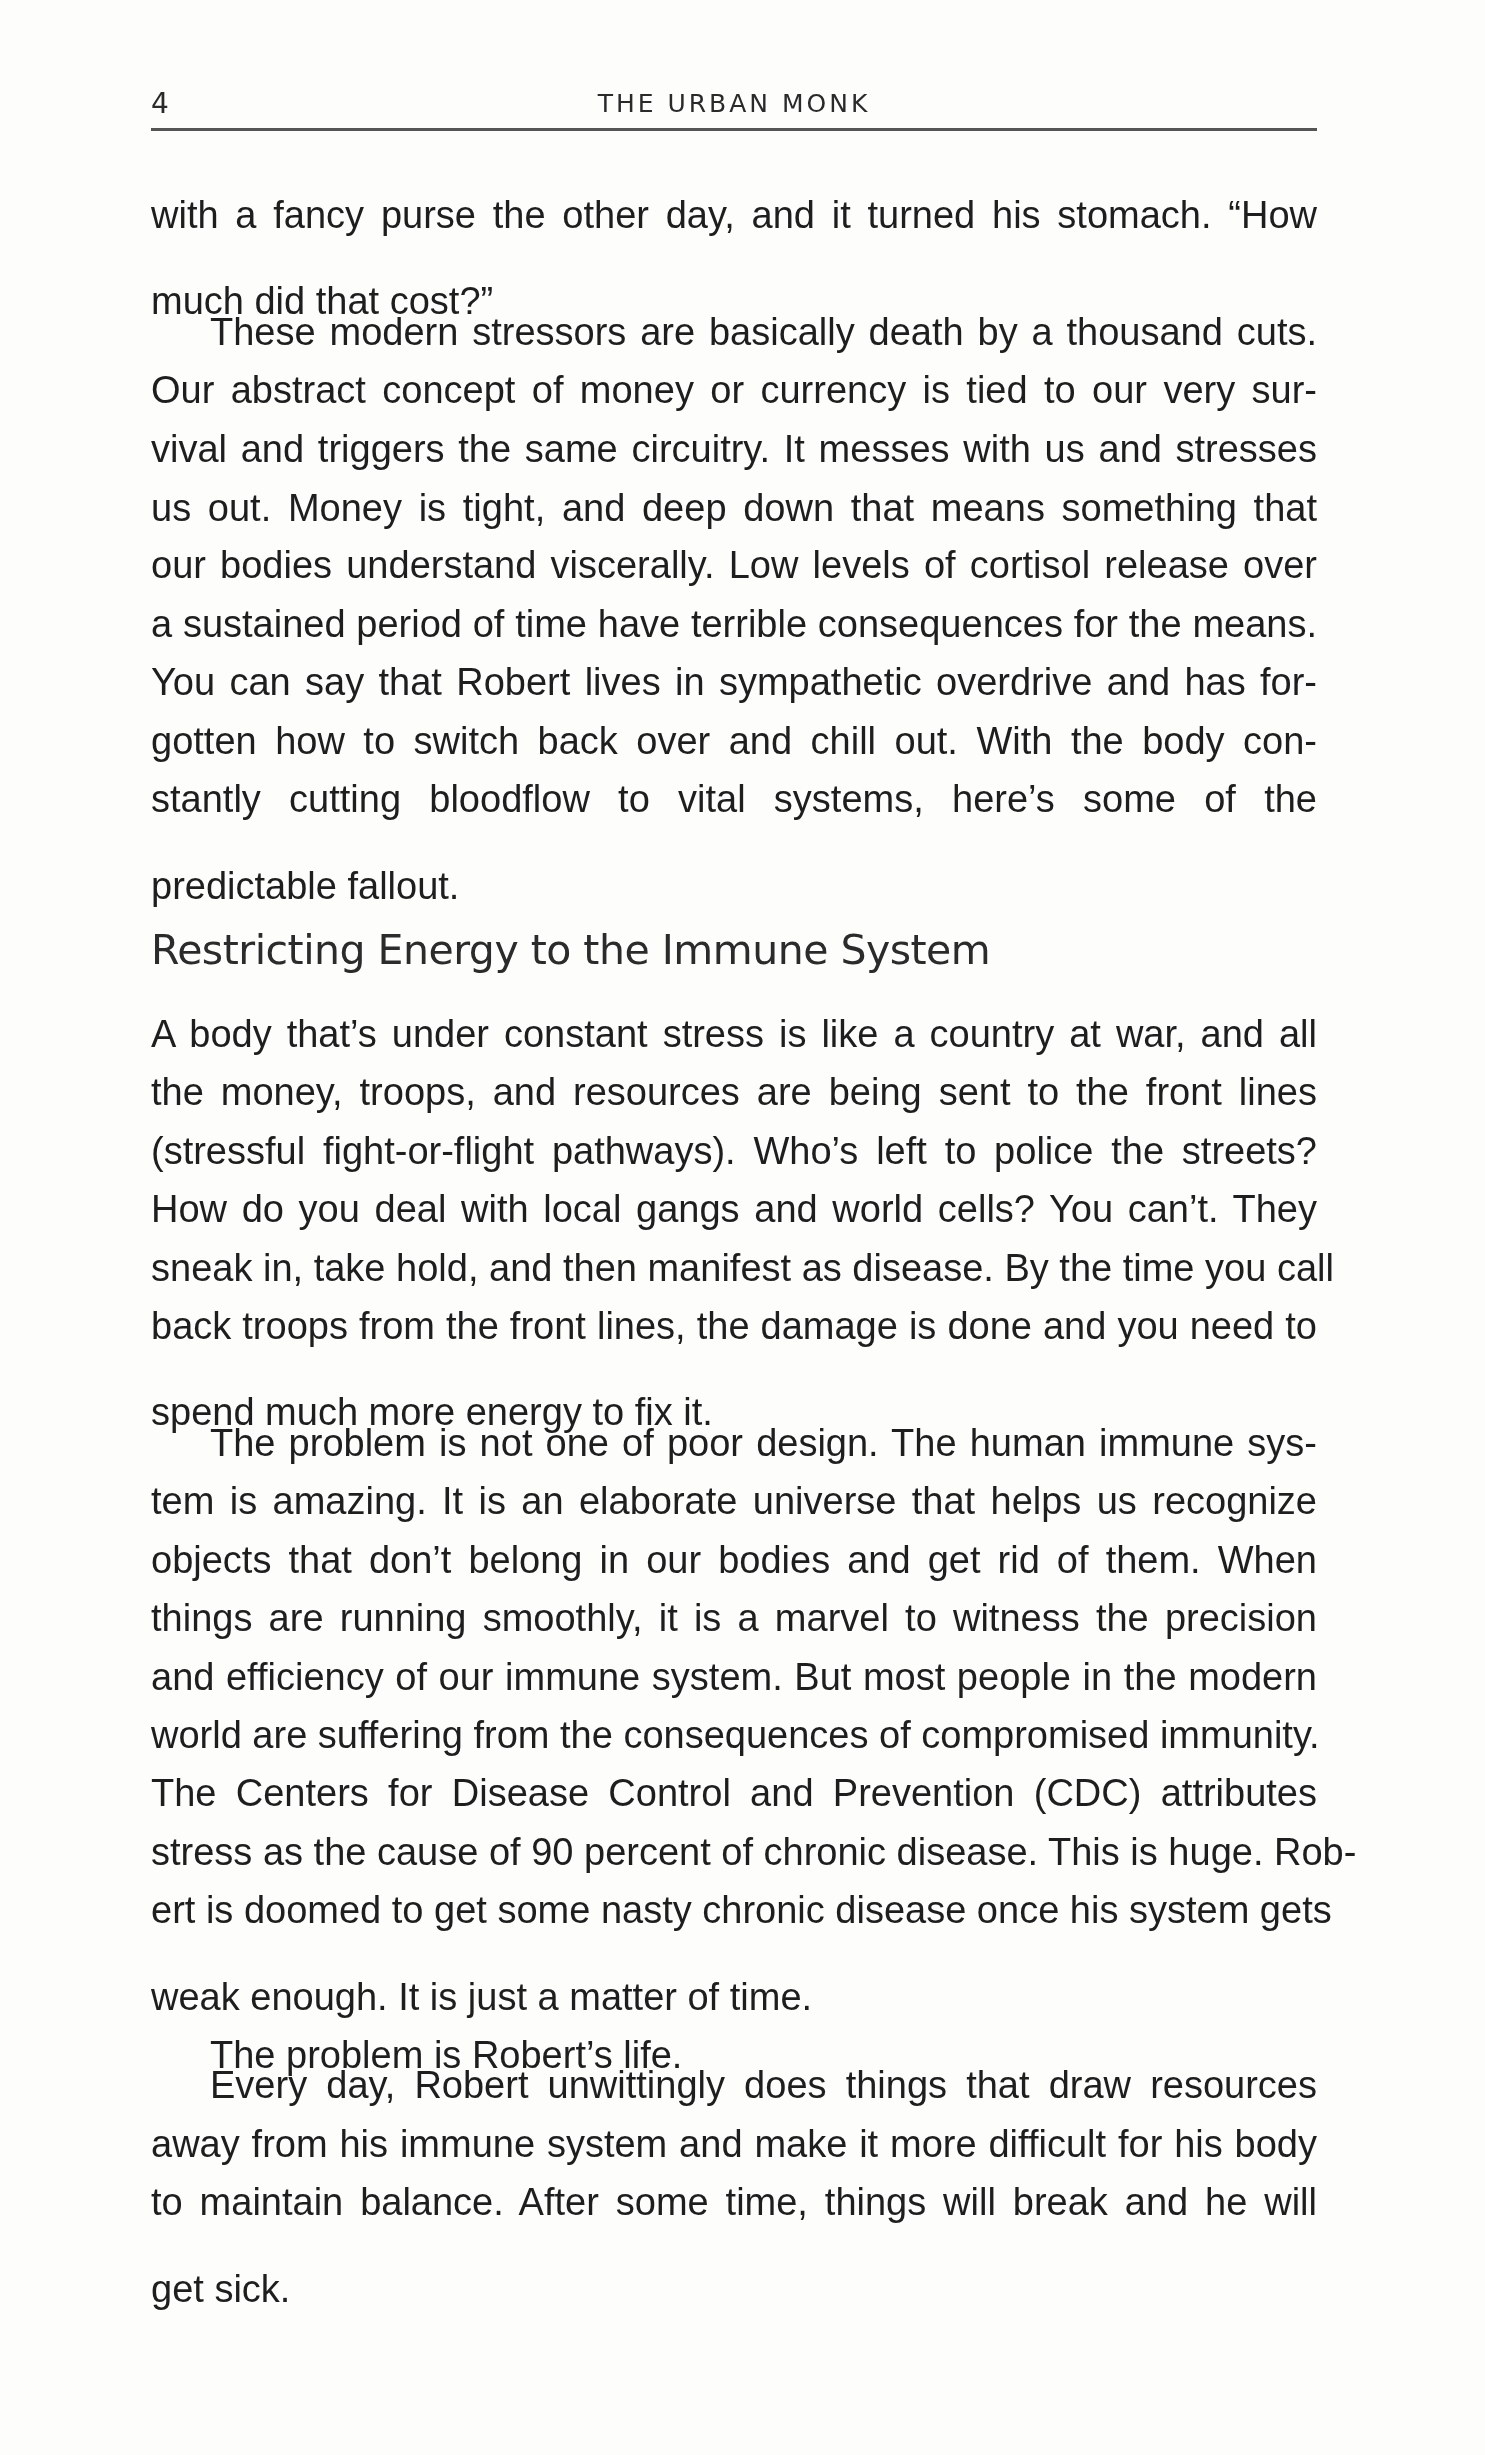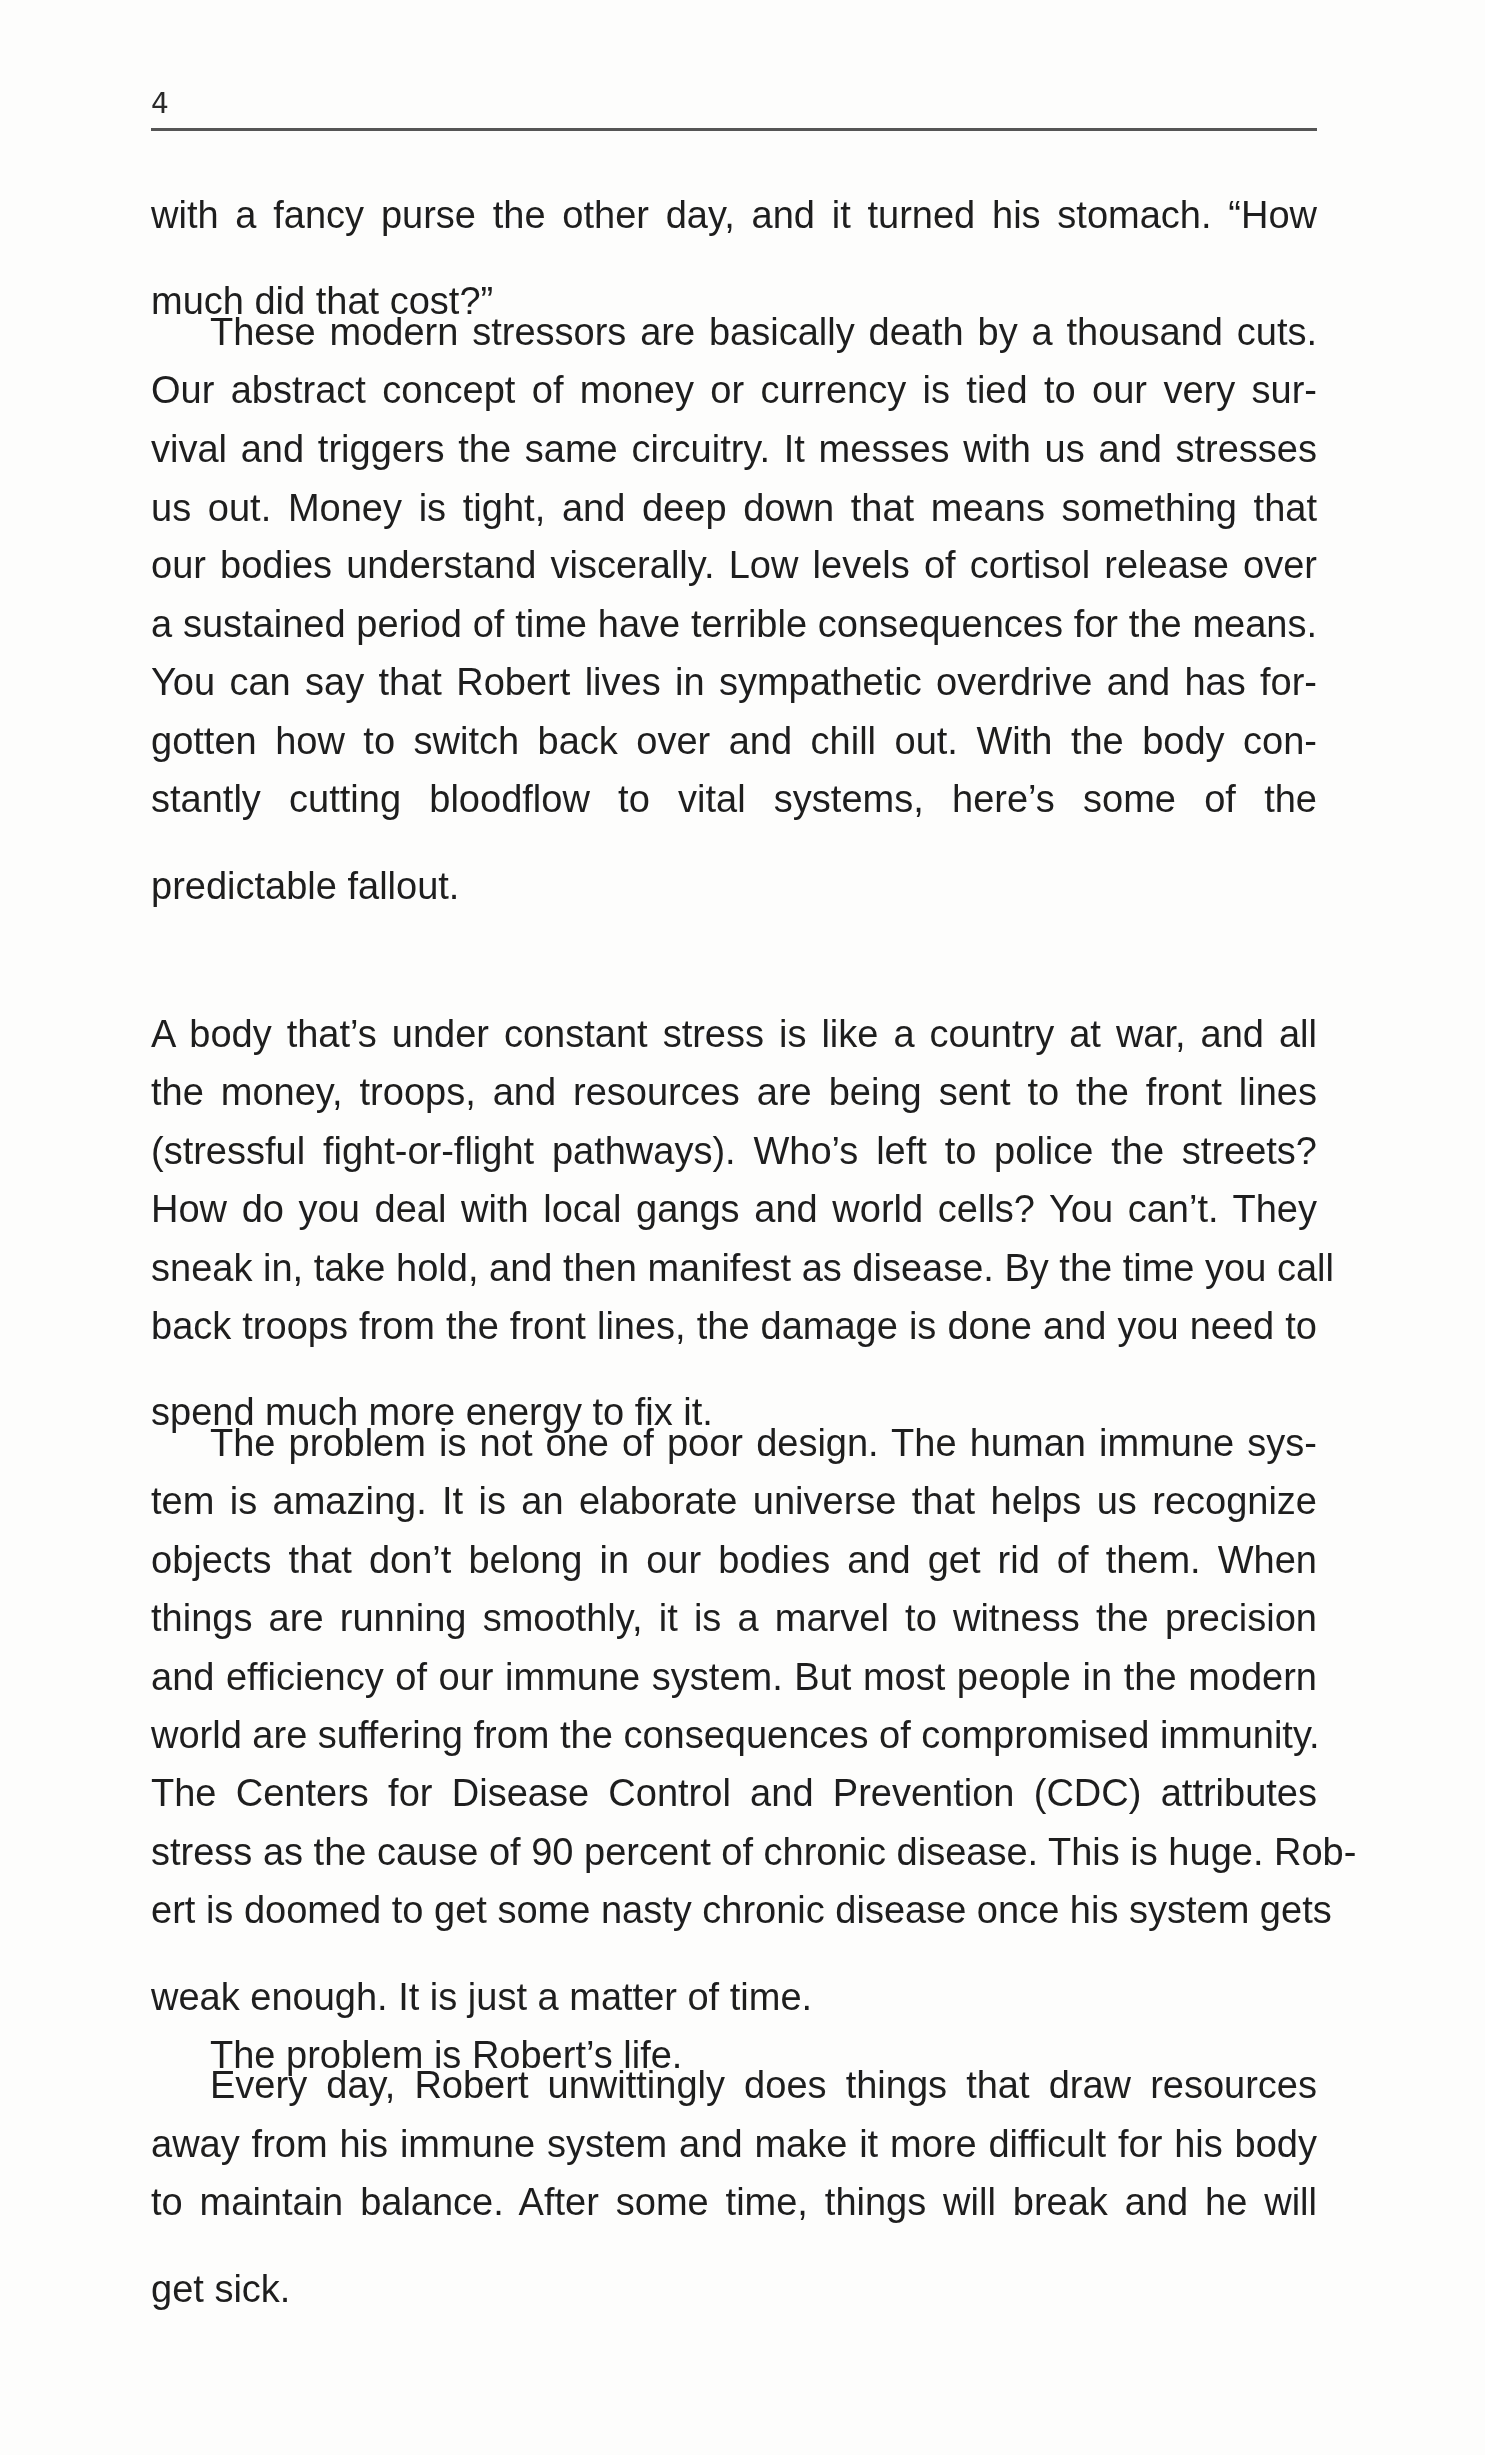--- a/index.html
+++ b/index.html
@@ -14,38 +14,40 @@
   .line.last { text-align-last:left;margin-top:28px; }
   .line.indent { padding-left:59px; box-sizing:border-box; }
   .heading { position:absolute; left:151px; top:926px; font-family:"DejaVu Sans", sans-serif; font-size:41px; color:#2b2b2b; white-space:nowrap; letter-spacing:-0.5px; }
 </style>
 </head>
 <body>
 
 <div class="page">
   <div class="run-head">
     <span class="pnum">4</span>
+    <span class="rtitle">THE URBAN MONK</span>
   </div>
   <div class="rule"></div>
 
   <div class="text" style="top:186px;">
     <div class="line" style="top:0px">with a fancy purse the other day, and it turned his stomach. “How</div>
     <div class="line last" style="top:58px">much did that cost?”</div>
     <div class="line indent" style="top:117px">These modern stressors are basically death by a thousand cuts.</div>
     <div class="line" style="top:175px">Our abstract concept of money or currency is tied to our very sur-</div>
     <div class="line" style="top:234px">vival and triggers the same circuitry. It messes with us and stresses</div>
     <div class="line" style="top:293px">us out. Money is tight, and deep down that means something that</div>
     <div class="line" style="top:350px">our bodies understand viscerally. Low levels of cortisol release over</div>
     <div class="line" style="top:409px">a sustained period of time have terrible consequences for the means.</div>
     <div class="line" style="top:467px">You can say that Robert lives in sympathetic overdrive and has for-</div>
     <div class="line" style="top:526px">gotten how to switch back over and chill out. With the body con-</div>
     <div class="line" style="top:584px">stantly cutting bloodflow to vital systems, here’s some of the</div>
     <div class="line last" style="top:643px">predictable fallout.</div>
   </div>
 
+  <div class="heading">Restricting Energy to the Immune System</div>
 
   <div class="text" style="top:1005px;">
     <div class="line" style="top:0px">A body that’s under constant stress is like a country at war, and all</div>
     <div class="line" style="top:58px">the money, troops, and resources are being sent to the front lines</div>
     <div class="line" style="top:117px">(stressful fight-or-flight pathways). Who’s left to police the streets?</div>
     <div class="line" style="top:175px">How do you deal with local gangs and world cells? You can’t. They</div>
     <div class="line" style="top:234px">sneak in, take hold, and then manifest as disease. By the time you call</div>
     <div class="line" style="top:292px">back troops from the front lines, the damage is done and you need to</div>
     <div class="line last" style="top:350px">spend much more energy to fix it.</div>
     <div class="line indent" style="top:409px">The problem is not one of poor design. The human immune sys-</div>

